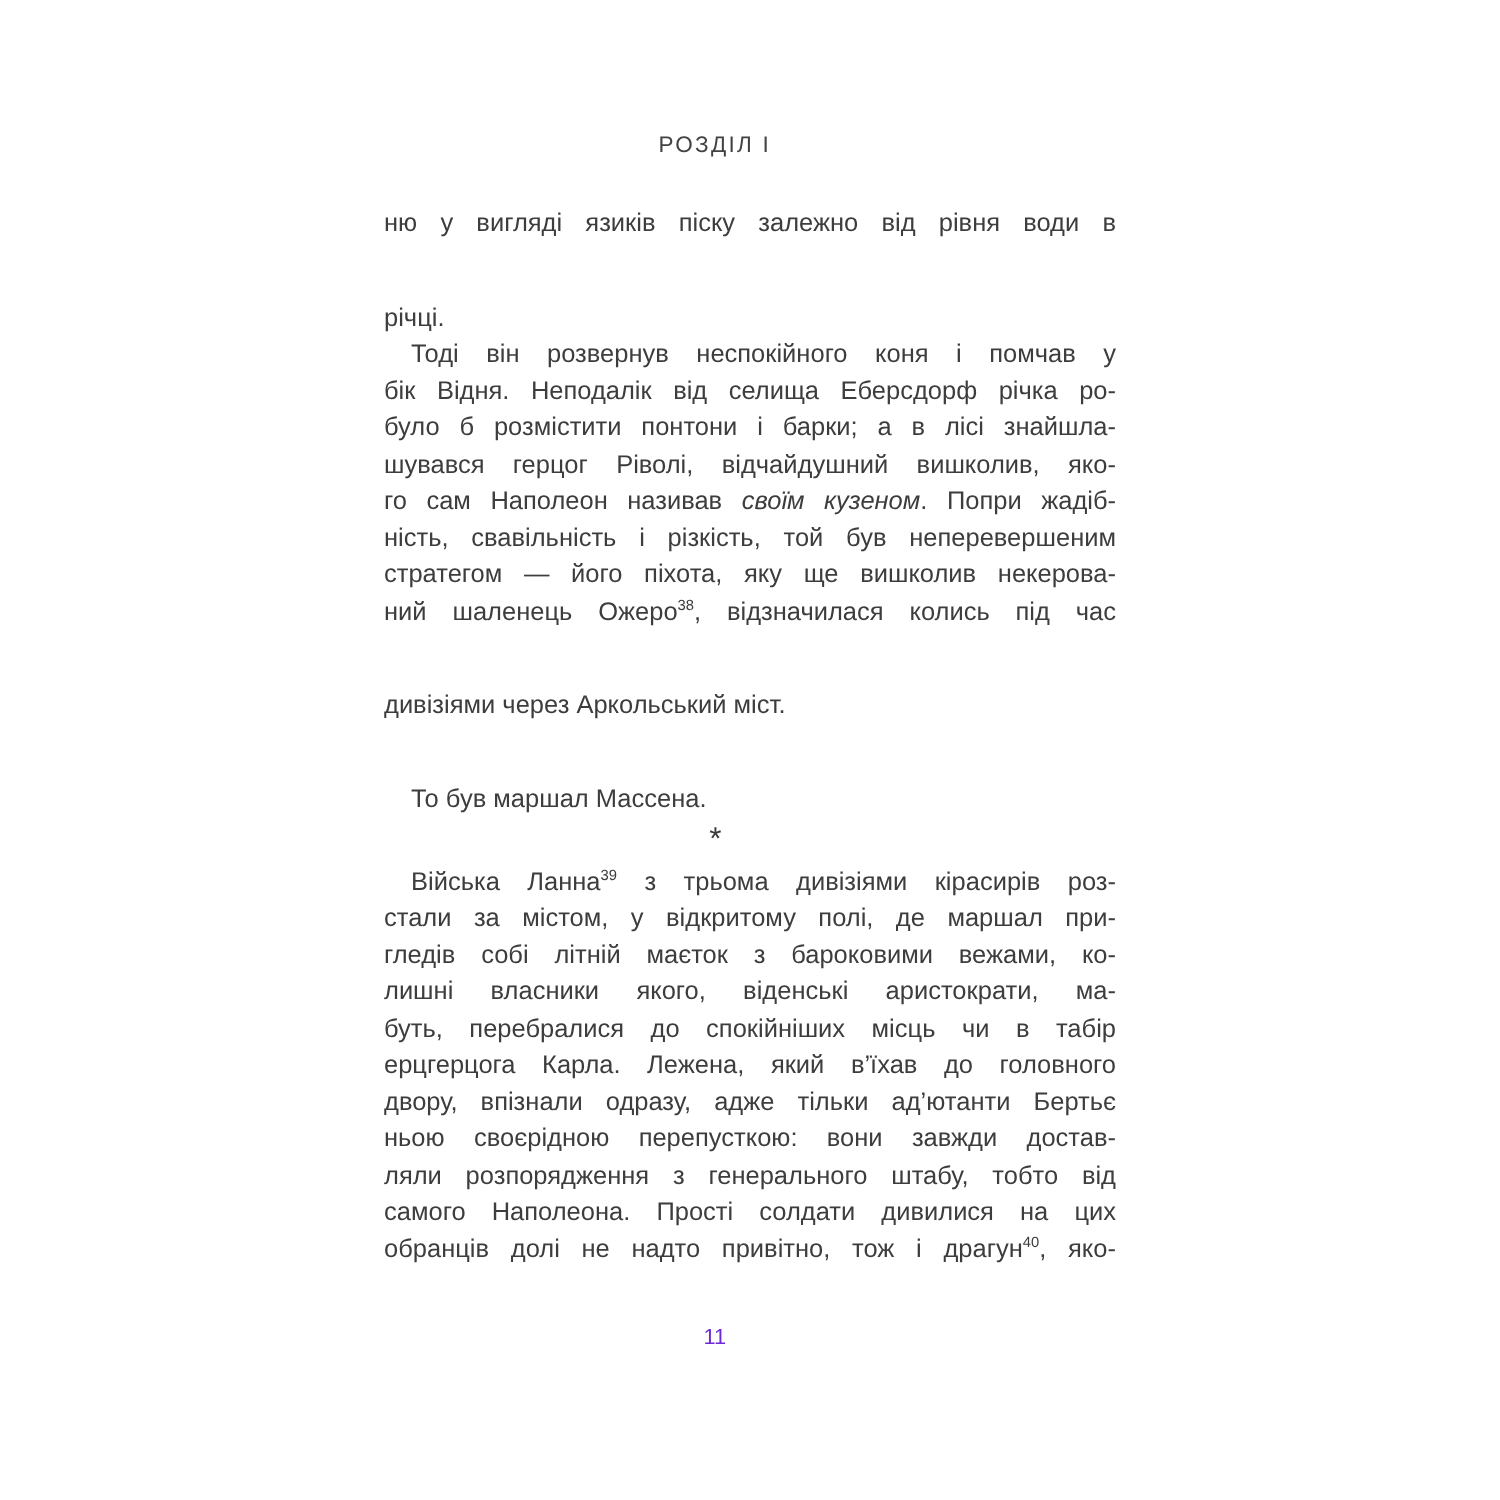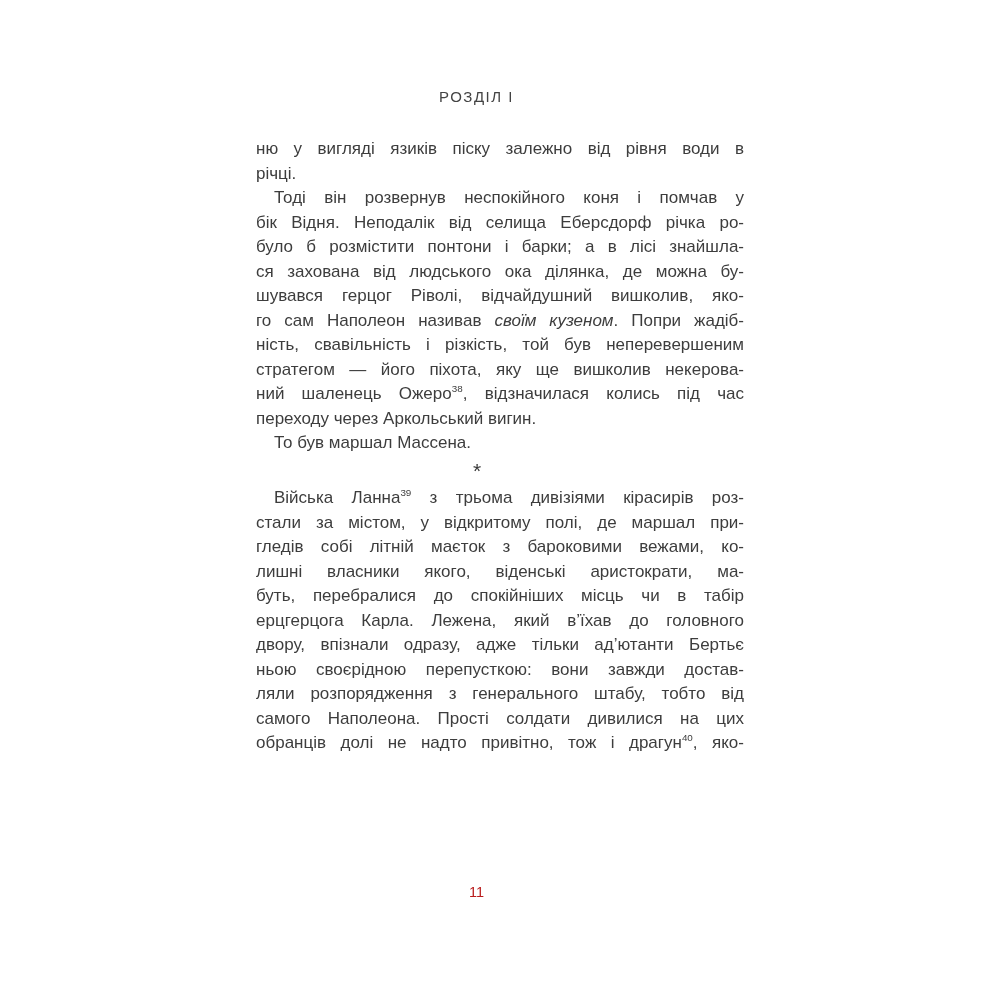--- a/index.html
+++ b/index.html
@@ -37,20 +37,21 @@
   }
   .line {
     line-height: 24.5px;
     text-align: justify;
     text-align-last: justify;
     text-justify: inter-word;
     white-space: normal;
   }
   .line.left-last {
     text-align-last: left;
+    margin-top: 38px;
   }
   .line.indent {
     text-indent: 18px;
   }
   .line sup {
     font-size: 0.58em;
     line-height: 0;
     vertical-align: super;
     letter-spacing: 0;
   }
@@ -67,42 +68,41 @@
     color: #3a3a3a;
   }
   .page-number {
     position: absolute;
     top: 883px;
     left: 232px;
     width: 489px;
     text-align: center;
     font-size: 14.5px;
     line-height: 18px;
-    color: #b91c1c;
+    color: #6d28d9;
   }
 </style>
 </head>
 <body>
 
 <div class="book-page">
   <div class="chapter-heading">РОЗДІЛ I</div>
 
   <div class="text-block" id="text-block">
       <div class="line">ню у вигляді язиків піску залежно від рівня води в</div>
       <div class="line left-last">річці.</div>
       <div class="line indent">Тоді він розвернув неспокійного коня і помчав у</div>
       <div class="line">бік Відня. Неподалік від селища Еберсдорф річка ро-</div>
       <div class="line">було б розмістити понтони і барки; а в лісі знайшла-</div>
-      <div class="line">ся захована від людського ока ділянка, де можна бу-</div>
       <div class="line">шувався герцог Ріволі, відчайдушний вишколив, яко-</div>
       <div class="line">го сам Наполеон називав <i>своїм кузеном</i>. Попри жадіб-</div>
       <div class="line">ність, свавільність і різкість, той був неперевершеним</div>
       <div class="line">стратегом — його піхота, яку ще вишколив некерова-</div>
       <div class="line">ний шаленець Ожеро<sup>38</sup>, відзначилася колись під час</div>
-      <div class="line left-last">переходу через Аркольський вигин.</div>
+      <div class="line left-last">дивізіями через Аркольський міст.</div>
       <div class="line indent left-last">То був маршал Массена.</div>
       <div class="separator">*</div>
       <div class="line indent">Війська Ланна<sup>39</sup> з трьома дивізіями кірасирів роз-</div>
       <div class="line">стали за містом, у відкритому полі, де маршал при-</div>
       <div class="line">гледів собі літній маєток з бароковими вежами, ко-</div>
       <div class="line">лишні власники якого, віденські аристократи, ма-</div>
       <div class="line">буть, перебралися до спокійніших місць чи в табір</div>
       <div class="line">ерцгерцога Карла. Лежена, який в’їхав до головного</div>
       <div class="line">двору, впізнали одразу, адже тільки ад’ютанти Бертьє</div>
       <div class="line">ньою своєрідною перепусткою: вони завжди достав-</div>

